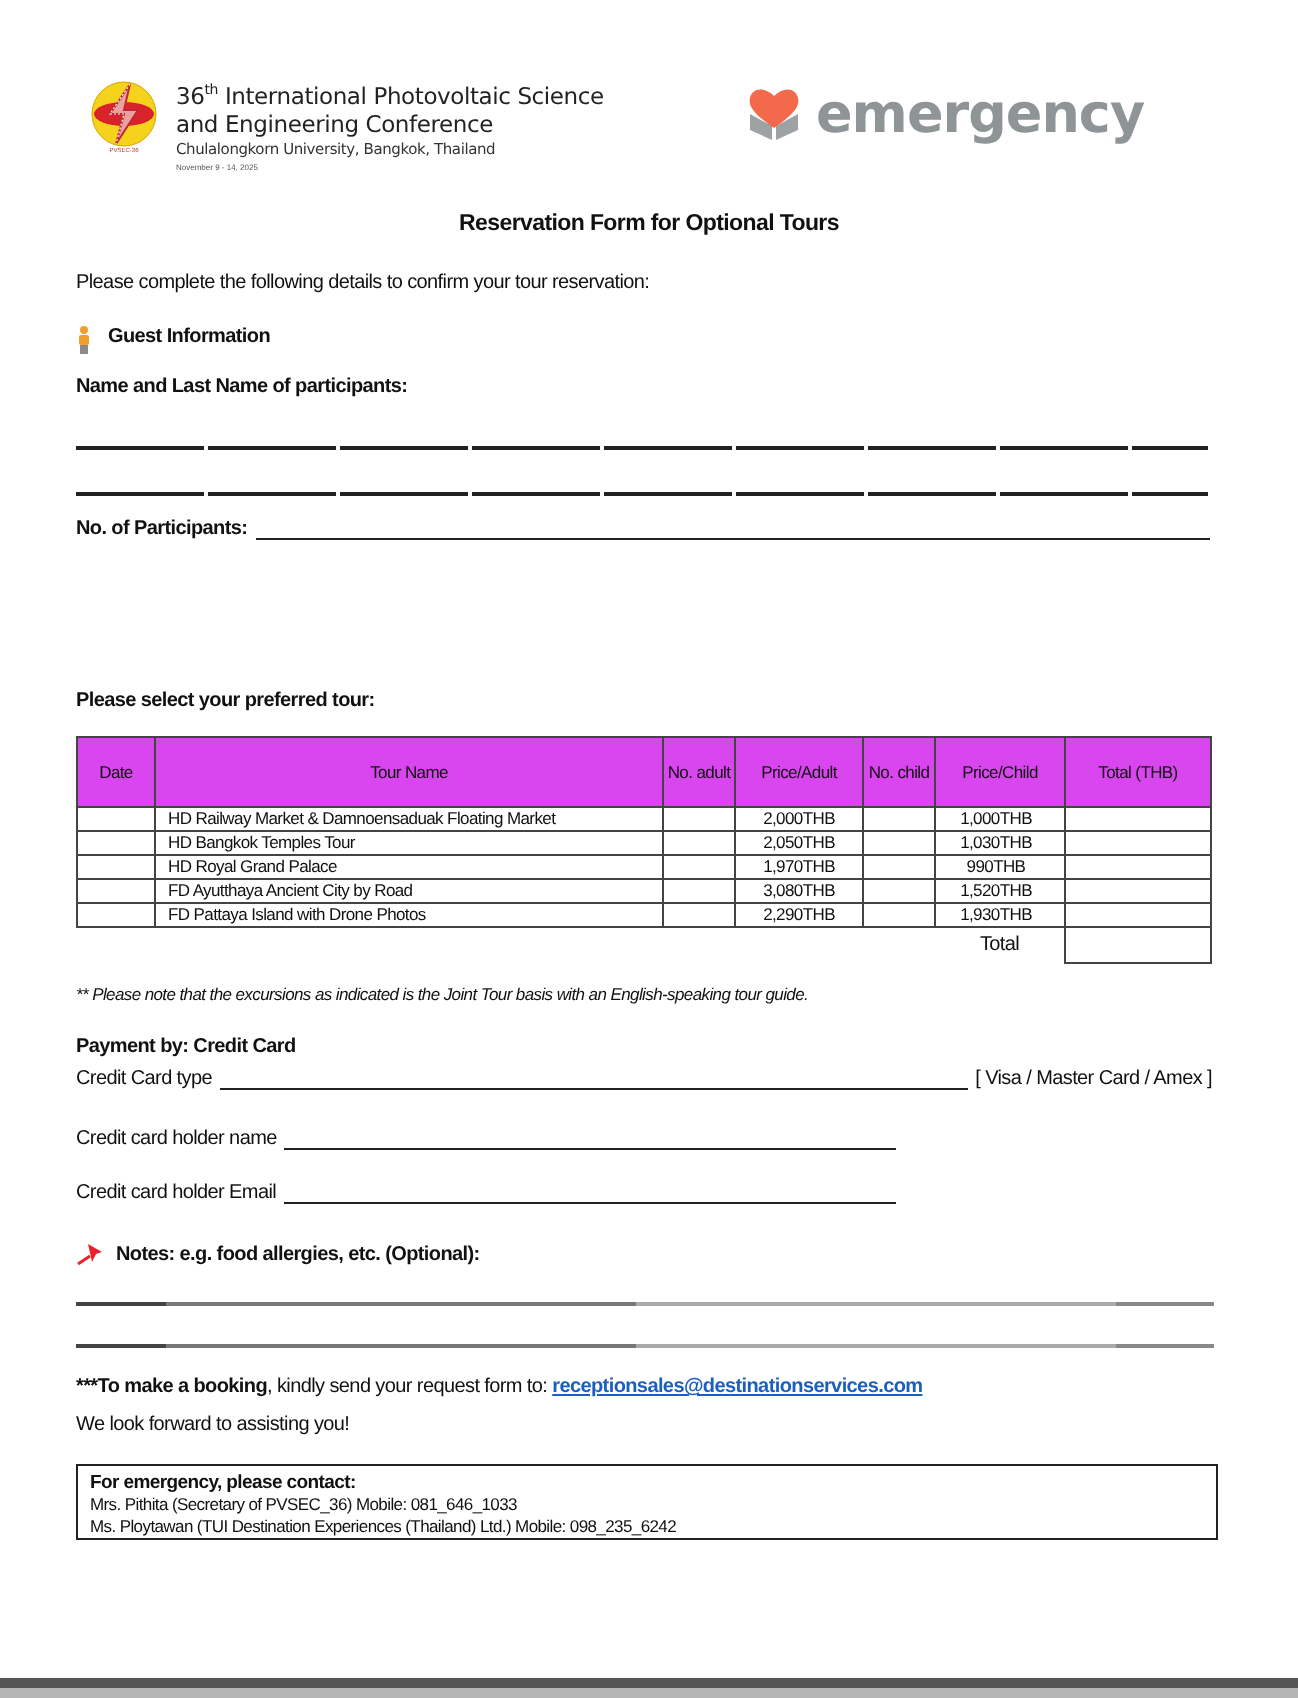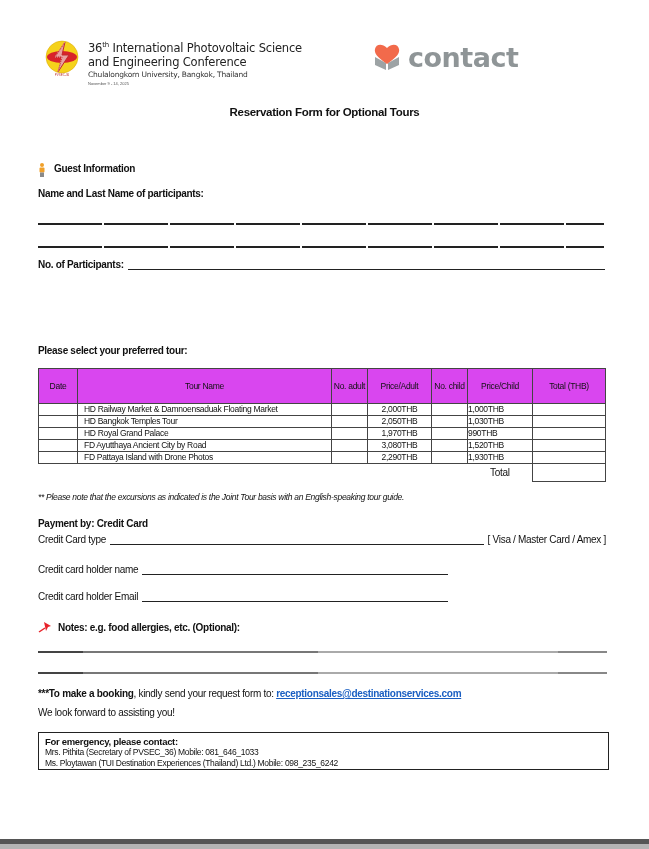--- a/index.html
+++ b/index.html
@@ -39,21 +39,21 @@
 
   .section-head { position: absolute; left: 38px; font-size: 10px; font-weight: bold; letter-spacing: -0.3px; }
 
   
   .tours { position: absolute; left: 38px; top: 368px; border-collapse: collapse; font-size: 8.5px; letter-spacing: -0.3px; }
   .tours th, .tours td { border: 1px solid #444; }
   .tours th { background: #d946ef; font-weight: normal; height: 35px; text-align: center; line-height: 10px; }
   .tours td { height: 12px; line-height: 11px; }
   .tours td.name { padding-left: 6px; white-space: nowrap; }
   .tours td.price { text-align: center; }
-  .tours td.price.right { text-align: left; padding-right: 4px; }
+  .tours td.price.right { text-align: center; padding-right: 4px; }
   .tours tr.total-row td { border: none; height: 18px; }
   .tours tr.total-row td.total-lbl { text-align: center; font-size: 10px; }
   .tours tr.total-row td.total-box { border: 1px solid #444; }
 
   .note { position: absolute; left: 38px; top: 492px; font-size: 8.5px; font-style: italic; letter-spacing: -0.3px; }
 
   .pin-head { position: absolute; left: 38px; top: 621px; font-size: 10px; font-weight: bold; display: flex; align-items: center; letter-spacing: -0.3px; }
   .pin-icon { width: 14px; height: 12px; margin-right: 6px; }
 
   .notes-line { position: absolute; left: 38px; width: 569px; height: 1.5px; background: linear-gradient(90deg, #444 0 45px, #777 45px 280px, #aaa 280px 520px, #888 520px); }
@@ -88,24 +88,25 @@
     <div class="conf-venue">Chulalongkorn University, Bangkok, Thailand</div>
     <div class="conf-date">November 9 - 14, 2025</div>
   </div>
 
   <div class="musement">
     <svg width="26" height="28" viewBox="0 0 26 28">
       <path d="M1 14 L1 22 L12 27 L12 20 Z" fill="#9da3a5"></path>
       <path d="M25 14 L25 22 L14 27 L14 20 Z" fill="#9da3a5"></path>
       <path d="M13 21 C 3 14, 0 10, 1 6 C 2 1, 8 0, 13 5 C 18 0, 24 1, 25 6 C 26 10, 23 14, 13 21 Z" fill="#f26a4b"></path>
     </svg>
-    <span class="musement-text">contact</span>
+    <span class="musement-text">emergency</span>
   </div>
 
   <div class="title">Reservation Form for Optional Tours</div>
+  <div class="intro">Please complete the following details to confirm your tour reservation:</div>
 
   <div class="guest-head">
     <svg class="person-icon" viewBox="0 0 8 14">
       <circle cx="4" cy="2" r="2" fill="#f0a02a"></circle>
       <rect x="1.5" y="4.5" width="5" height="5" rx="1" fill="#f0a02a"></rect>
       <rect x="2" y="9.5" width="4" height="4.5" fill="#8a8a8a"></rect>
     </svg>
     <span>Guest Information</span>
   </div>
 

